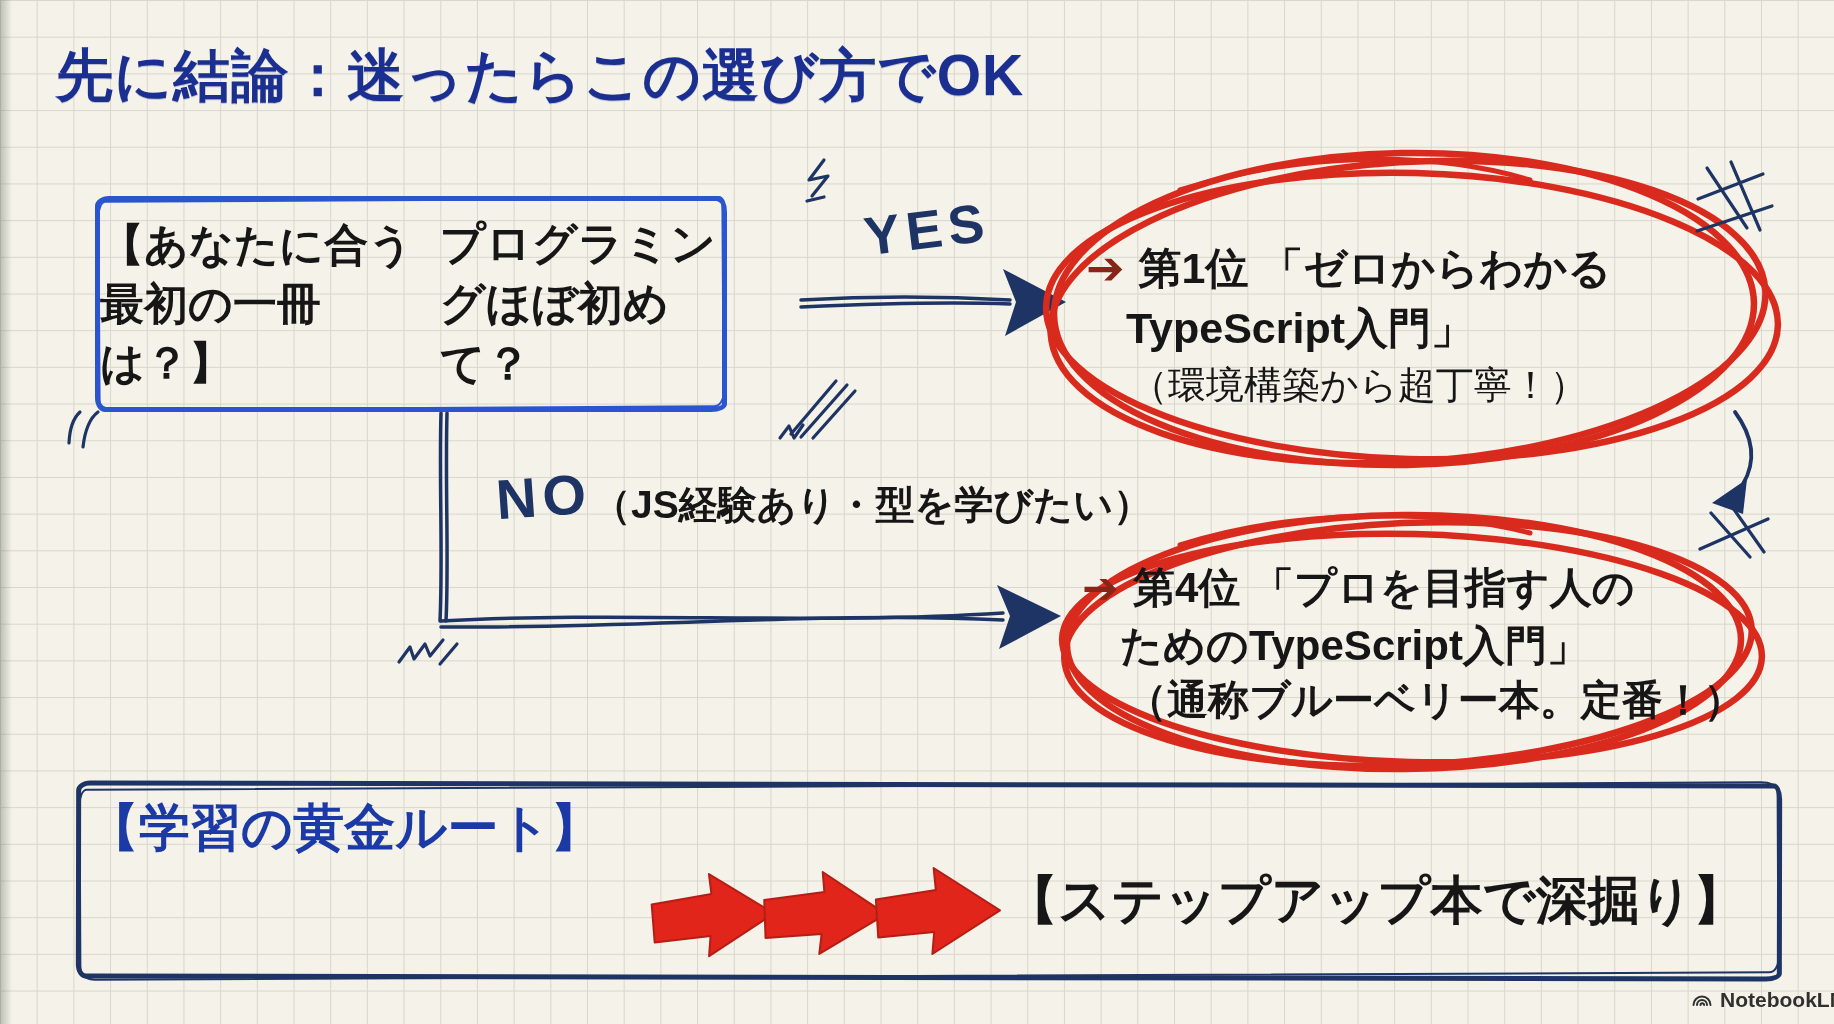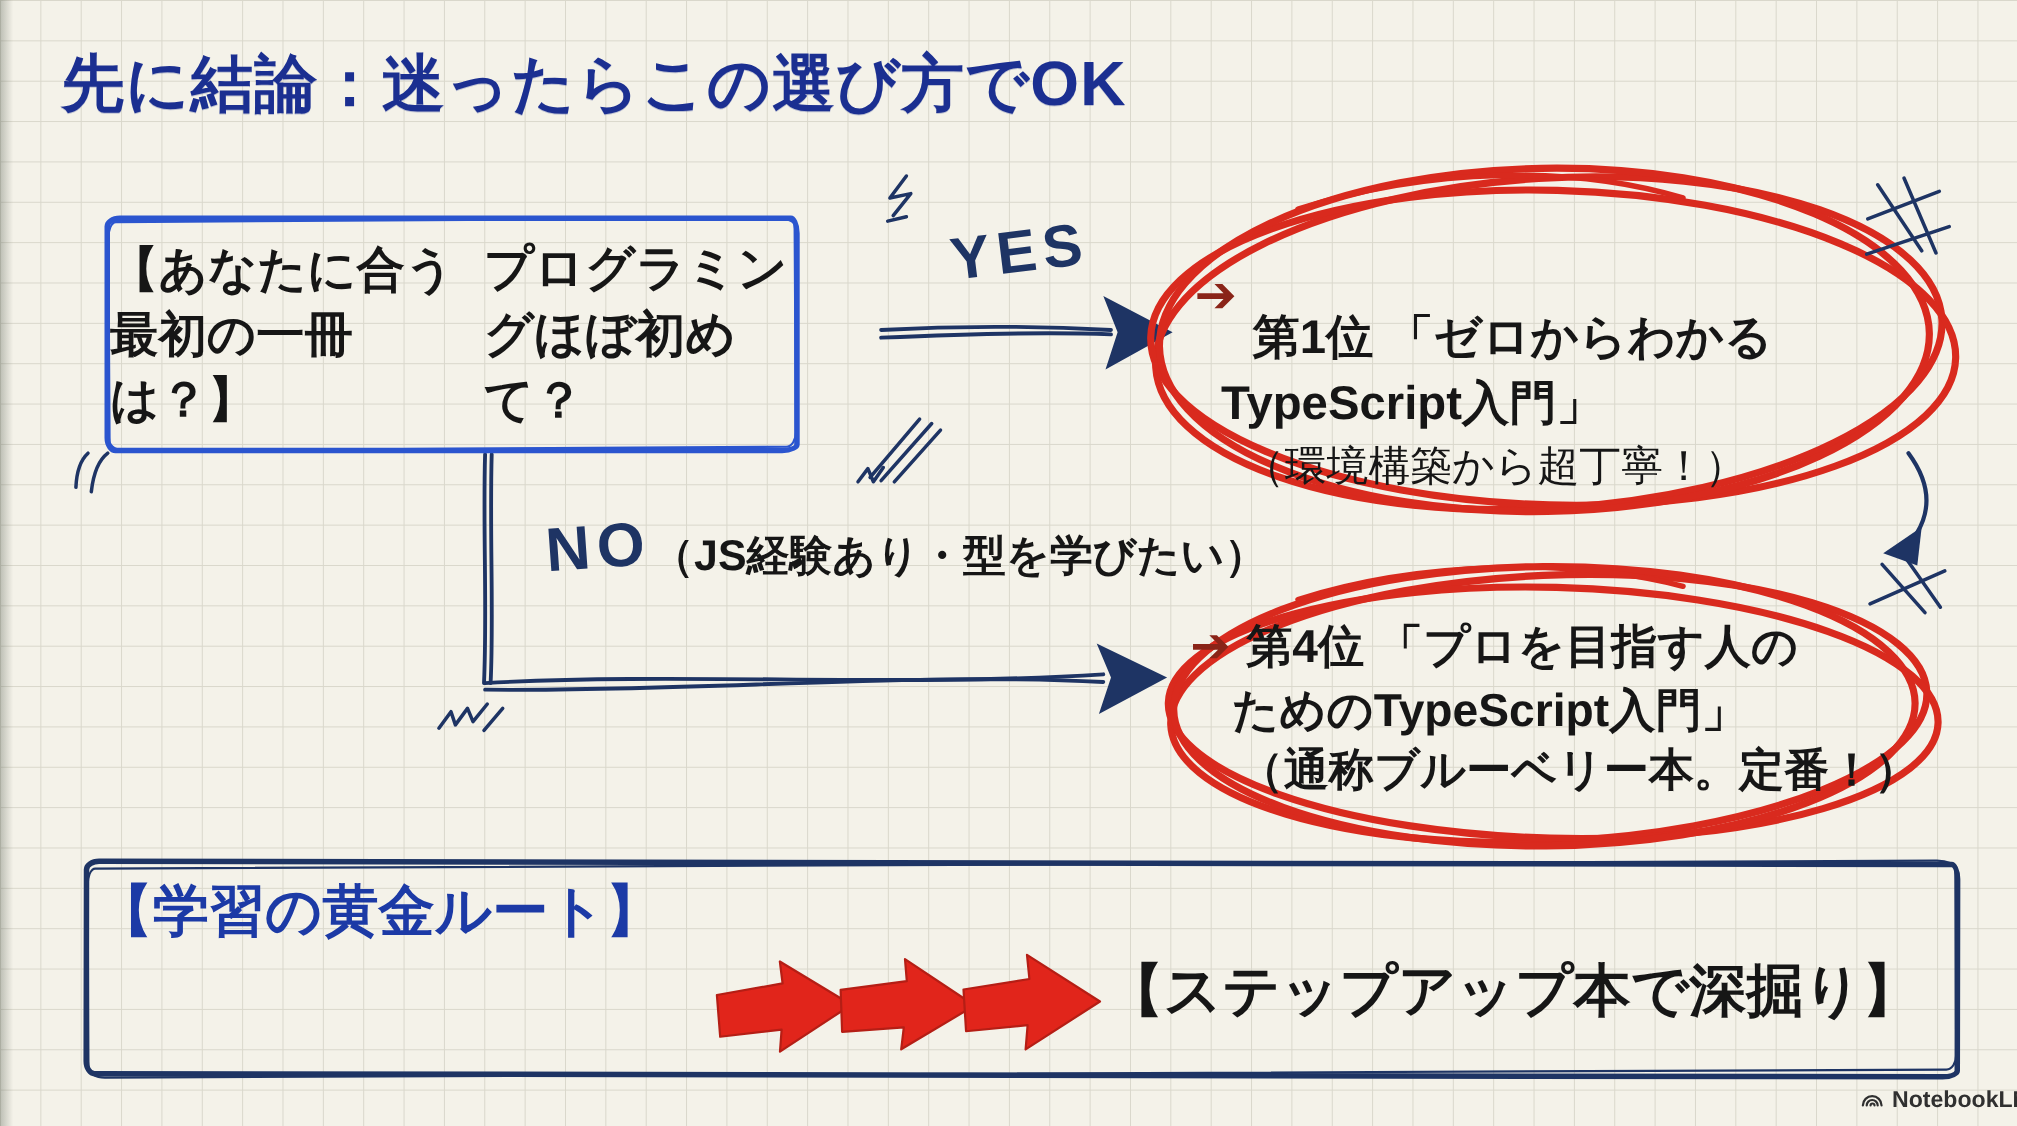--- a/index.html
+++ b/index.html
@@ -39,22 +39,22 @@
   #golden-box::before{border-color:var(--ink-navy);}
   .hand{color:var(--ink-navy);font-weight:600;letter-spacing:6px;}
   #yes-label{left:864px;top:198px;font-size:54px;transform:rotate(-7deg);}
   #no-label{left:496px;top:464px;font-size:56px;transform:rotate(-4deg);}
   #no-condition{left:592px;top:478px;font-size:39px;font-weight:800;color:var(--text-black);}
   .result{position:absolute;z-index:3;}
   .result .row1{display:flex;align-items:flex-start;}
   .result .bullet{color:var(--bullet-maroon);font-weight:800;margin-right:14px;}
   #result1{left:1086px;top:240px;}
   #result1 .bullet{font-size:46px;line-height:56px;}
-  #result1 .l1{font-size:43px;font-weight:800;line-height:56px;color:var(--text-black);margin-top:39px;}
-  #result1 .l2{margin-left:24px;margin-top:4px;font-size:43px;font-weight:800;line-height:56px;color:var(--text-black);}
+  #result1 .l1{font-size:43px;font-weight:800;line-height:56px;color:var(--text-black);}
+  #result1 .l2{margin-left:40px;margin-top:4px;font-size:43px;font-weight:800;line-height:56px;color:var(--text-black);}
   #result1 .l3{margin-left:44px;margin-top:2px;font-size:38px;font-weight:400;line-height:54px;color:var(--text-black);}
   #result2{left:1082px;top:560px;}
   #result2 .bullet{font-size:44px;line-height:55px;}
   #result2 .l1{font-size:42px;font-weight:800;line-height:55px;color:var(--text-black);}
   #result2 .l2{margin-left:38px;margin-top:3px;font-size:42px;font-weight:800;line-height:55px;color:var(--text-black);}
   #result2 .l3{margin-left:44px;margin-top:2px;font-size:41px;font-weight:800;line-height:50px;color:var(--text-black);}
   #golden-heading{left:88px;top:794px;font-size:51px;font-weight:800;color:var(--heading-blue);}
   #step1{left:98px;top:864px;font-size:53px;font-weight:800;color:var(--text-black);}
   #step2{left:1006px;top:866px;font-size:52px;font-weight:800;color:var(--text-black);}
   #watermark{left:1690px;top:988px;display:flex;align-items:center;gap:6px;z-index:4;}

